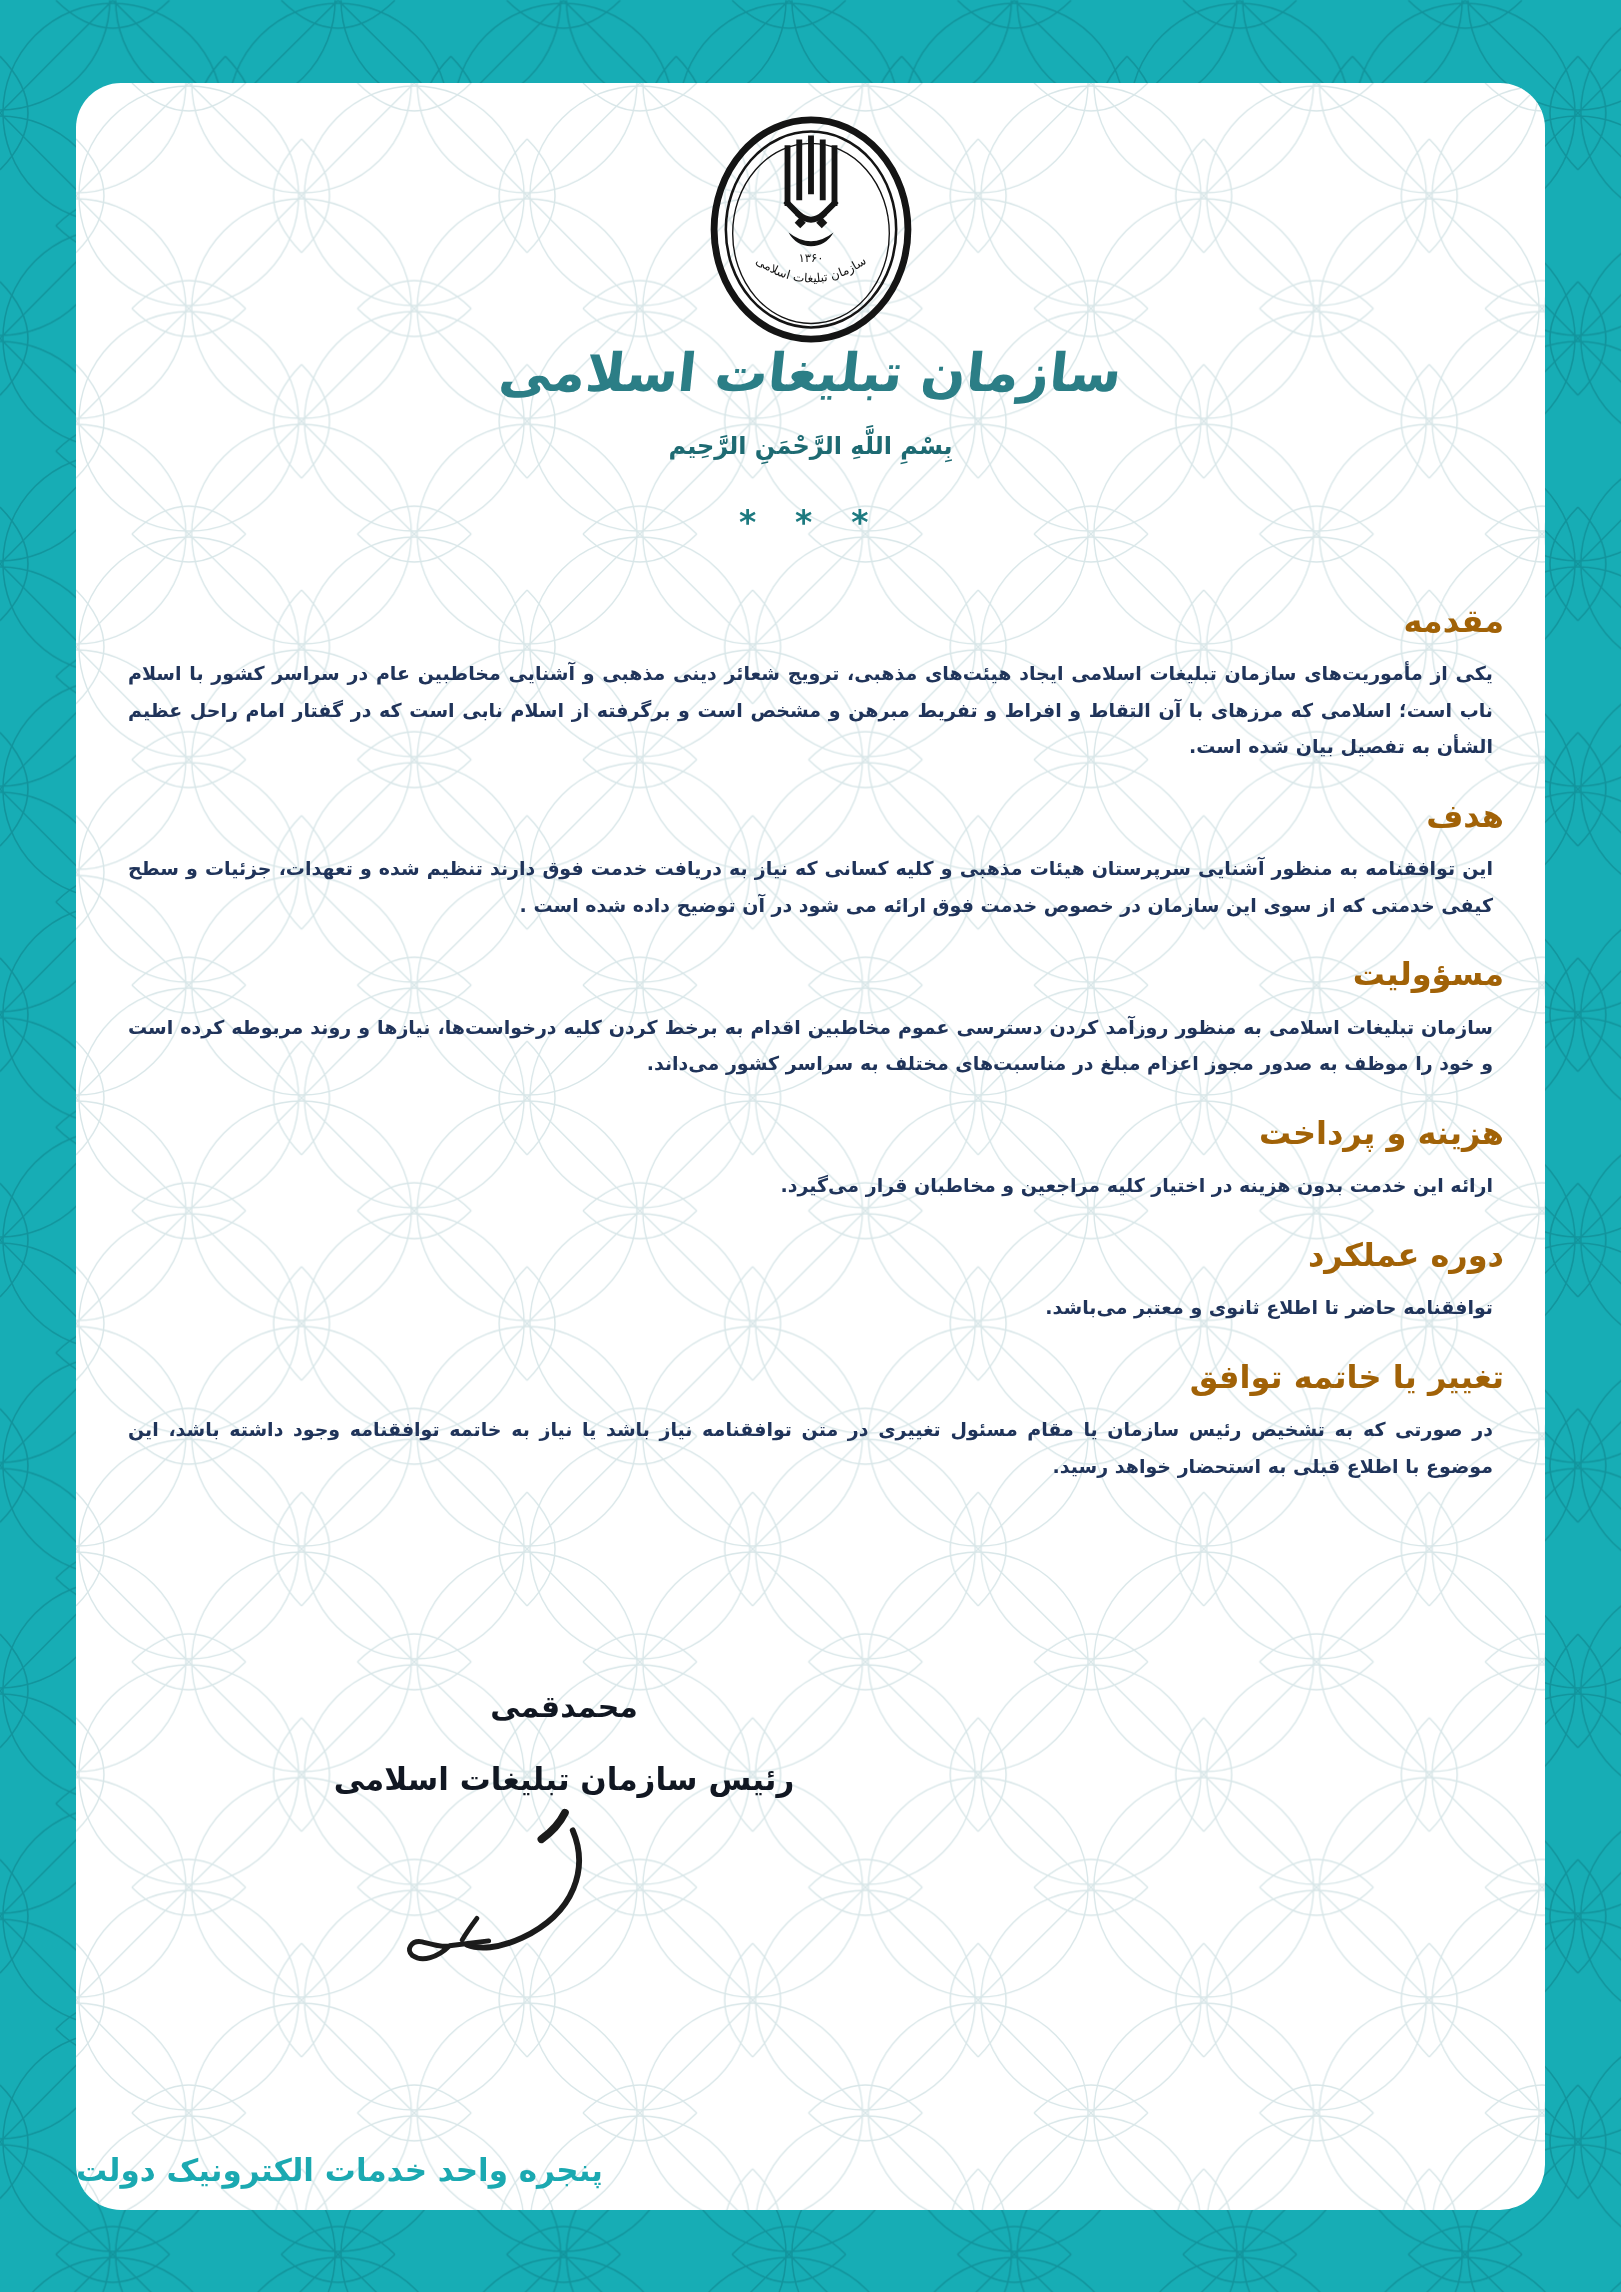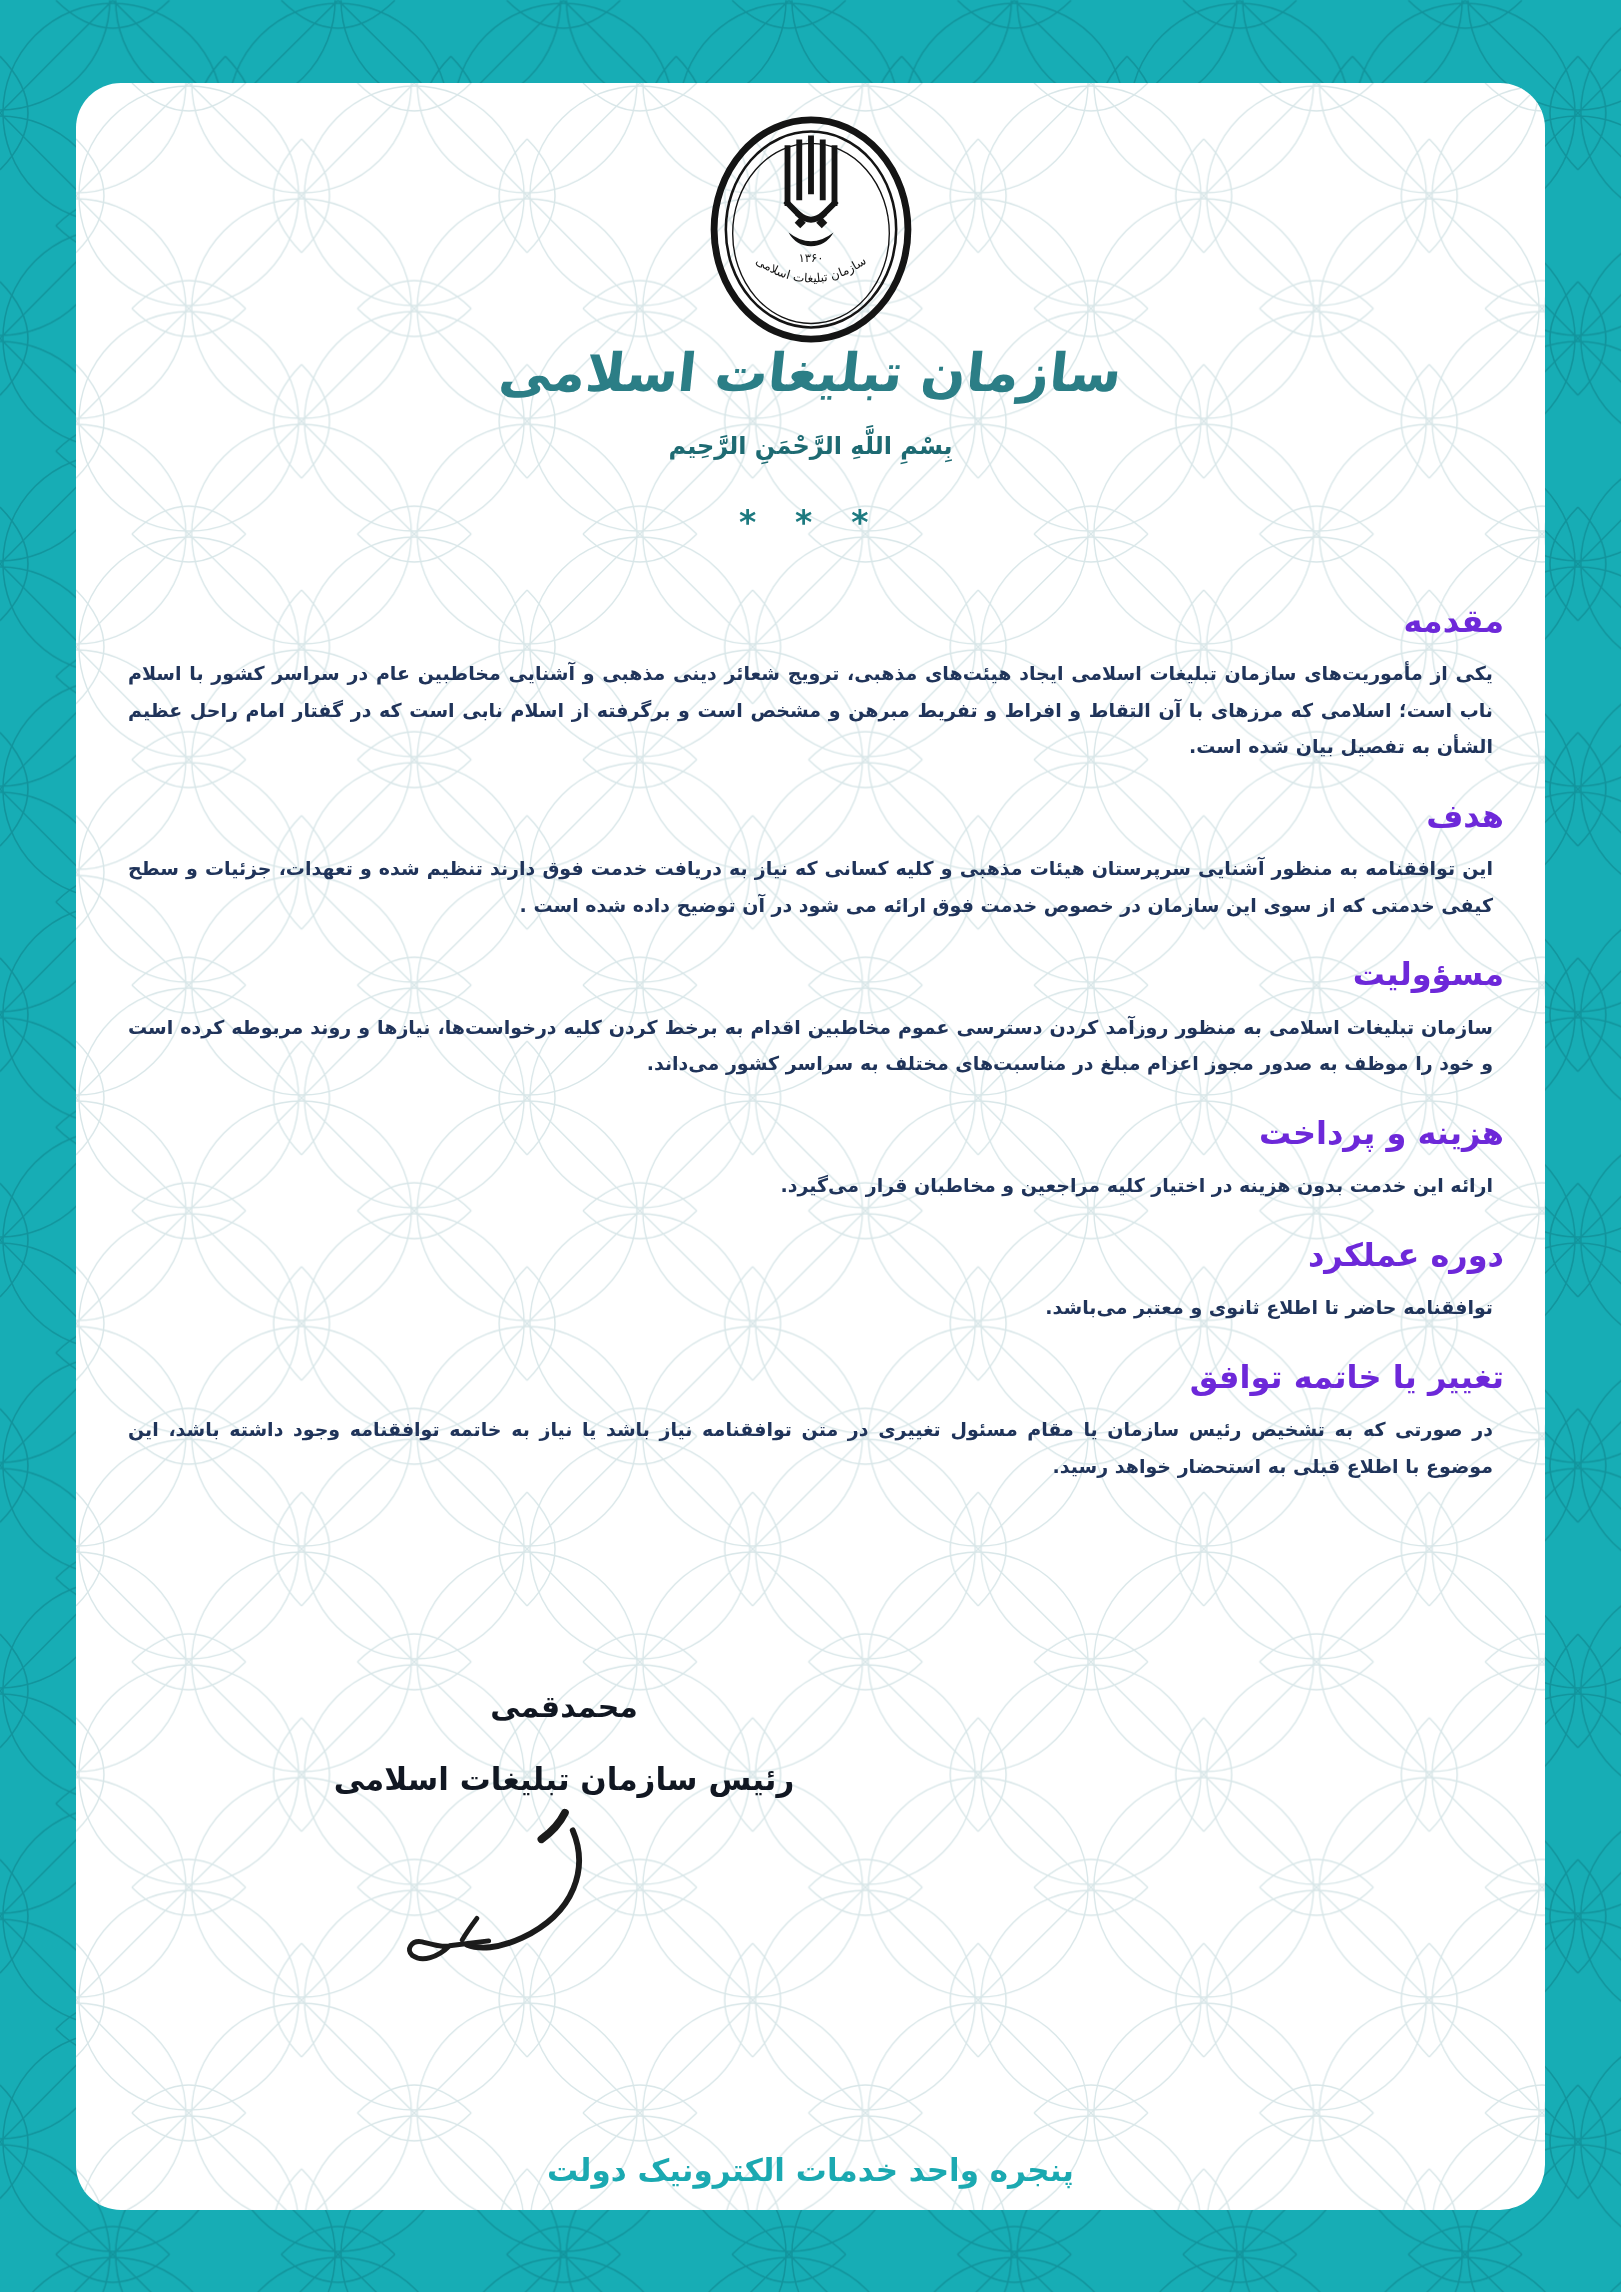--- a/index.html
+++ b/index.html
@@ -30,36 +30,36 @@
   .bismillah{margin-top:25.5px;font-size:24px;font-weight:bold;color:#1d6a72;line-height:1.5;}
   .verse{margin-top:3.9px;font-size:28px;font-weight:bold;color:#1d6a72;line-height:1.5;}
   .ornament{margin-top:39px;font-size:33px;font-weight:bold;color:#1d7a80;letter-spacing:13.7px;}
   .doc-title{
     margin-top:61px;font-size:42px;font-weight:800;color:#8d1c1a;
     line-height:1.3;
   }
   .sections{margin-top:57px;}
   .section{margin-bottom:29px;}
   .section h2{
-    margin:25.5px 0 11.8px 0;font-size:32px;font-weight:800;color:#6d28d9;line-height:1.4;
+    margin:25.5px 0 11.8px 0;font-size:32px;font-weight:800;color:#a16207;line-height:1.4;
   }
   .section p{
     margin:11px;font-size:19px;font-weight:600;line-height:1.92;color:#20345a;
     text-align:justify;
   }
   .signature{
     position:absolute;z-index:3;left:243px;top:1606px;width:490px;
     text-align:center;color:#111722;
   }
   .sig-name{font-size:30px;font-weight:800;}
   .sig-role{margin-top:37px;font-size:31px;font-weight:800;}
   .sig-scribble{margin-top:5.9px;margin-right:137px;}
   .footer{
     position:absolute;z-index:3;left:0;right:0;bottom:21.6px;
-    text-align:center;font-size:31px;font-weight:800;color:#1ba9b1;
+    text-align:left;font-size:31px;font-weight:800;color:#1ba9b1;
   }
 </style>
 </head>
 <body>
 
 <div class="page">
 
   <svg class="pattern-layer" xmlns="http://www.w3.org/2000/svg" viewBox="0 0 1654 2339" width="1621" height="2293">
     <defs>
       <pattern id="girihFrame" width="230" height="230" patternUnits="userSpaceOnUse">

